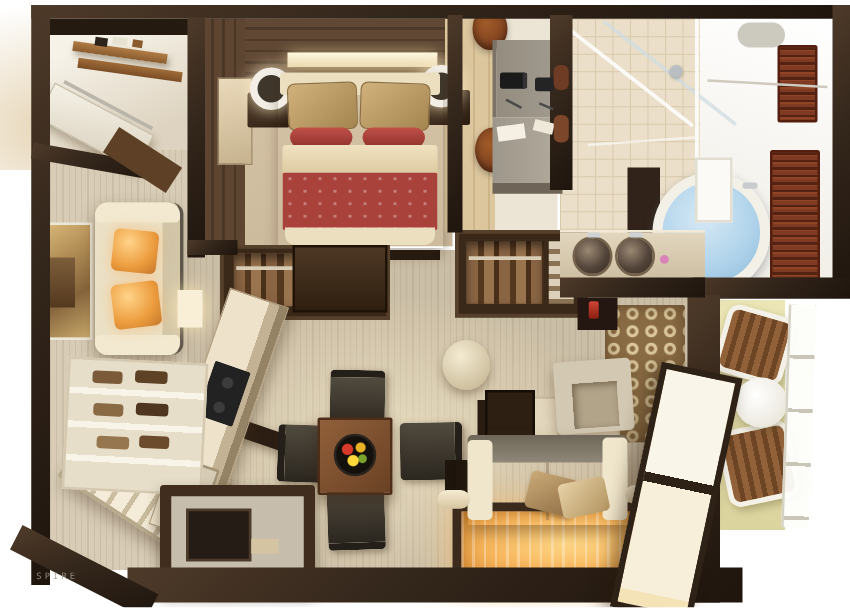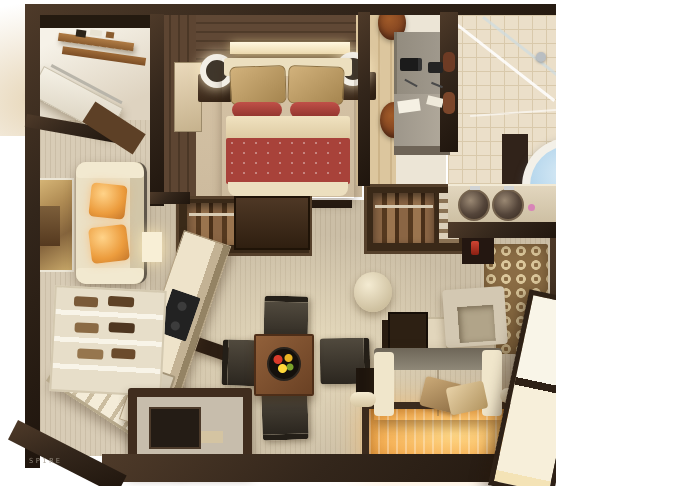--- a/index.html
+++ b/index.html
@@ -1,16 +1,16 @@
 <!DOCTYPE html>
 <html style="--wall: #33261b; --wallLight: #4e3a29; --wallDark: #1f150d; --carpet: #cbbea6; --carpetLeft: #d8ccb6; --tile: #ebdfc9; --tileLine: #d9c9ab; --bathWhite: #f7f5f0; --balcony: #e9e3b2; --bedRed: #a8423a; --bedCream: #ecdfbf; --pillowTan: #c29f69; --orange: #ec9c3d; --sofaCream: #ece2c8; --sofaGray: #8f8878; --rugBorder: #3c2b1d; --glow: #ffd887; --patternBase: #8a6c44; --patternRing: #dbc79b; --shojiPane: #f9f5e8; --shojiFrame: #2e2116; --water: #aed2ea; --wardrobe: #3a2918; --wardrobeInner: #6e4e33; --counter: #eee3ca; --cooktop: #222222; --chair: #3a332b; --stool: #7c3f1f; --desk: #a29b8f; --louver: #7e3a22; --accentRed: #cf4533; --woodMid: #7b5136; --artGold: #c9a96a; --watermarkColor: #a39b8e;"><head>
 <meta charset="utf-8">
 <style>
   html,body{margin:0;padding:0;background:#fff;}
-  #stage{position:relative;width:556px;height:486px;background:#fff;overflow:hidden;
+  #stage{position:relative;width:680px;height:486px;background:#fff;overflow:hidden;
          font-family:"DejaVu Sans",sans-serif;}
   .abs{position:absolute;}
   .wall{position:absolute;background:linear-gradient(135deg,var(--wallLight,#4e3a29),var(--wall,#33261b) 45%,var(--wallDark,#1f150d));}
   .streaks{background-image:repeating-linear-gradient(90deg,rgba(110,90,60,.12) 0 1px,rgba(0,0,0,0) 1px 5px);}
   .tiles{background-image:linear-gradient(var(--tileLine,#d9c9ab) 1px,transparent 1px),
          linear-gradient(90deg,var(--tileLine,#d9c9ab) 1px,transparent 1px);background-size:14px 14px;}
   .louver{background:var(--louver,#7e3a22);border:2px solid #551f10;border-radius:2px;
           background-image:repeating-linear-gradient(180deg,rgba(30,5,0,.45) 0 2px,rgba(255,120,60,.15) 2px 3px,rgba(0,0,0,0) 3px 6px);}
   .chairD{background:linear-gradient(180deg,#514a3e,#2b261f);border-radius:4px;box-shadow:2px 2px 6px rgba(60,45,25,.45);}
   .lamp{border-radius:50%;border:6px solid #f3efe6;background:#40372c;box-shadow:0 0 14px rgba(255,240,200,.9);}

